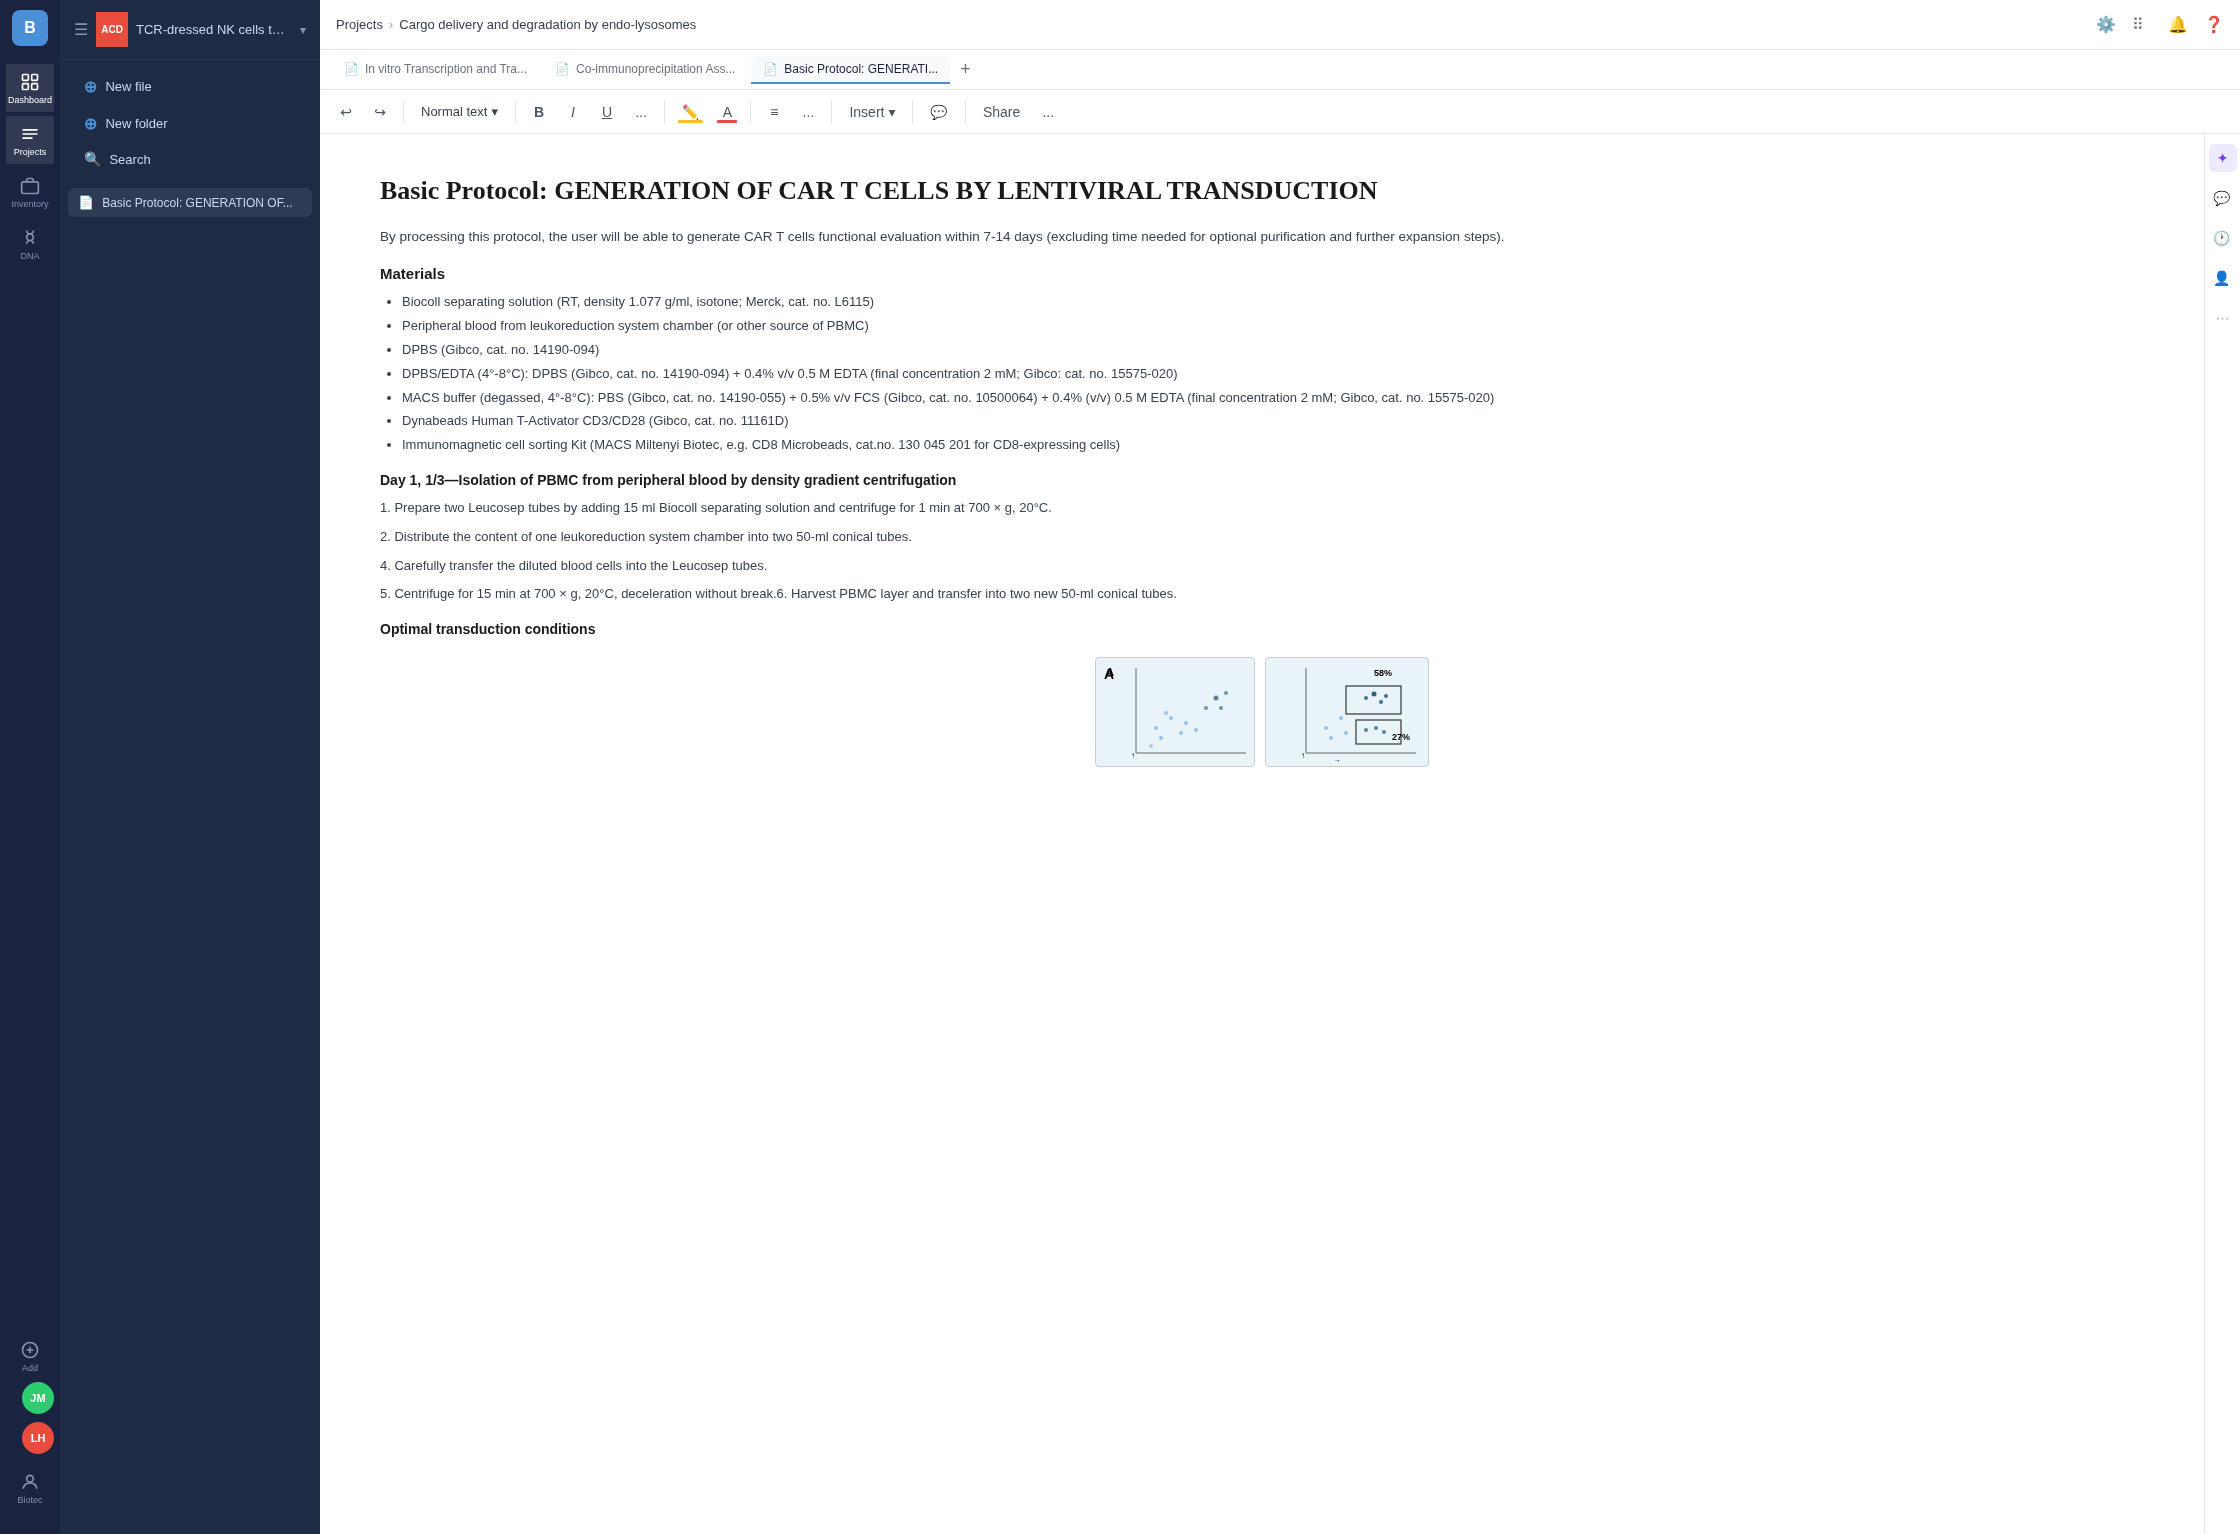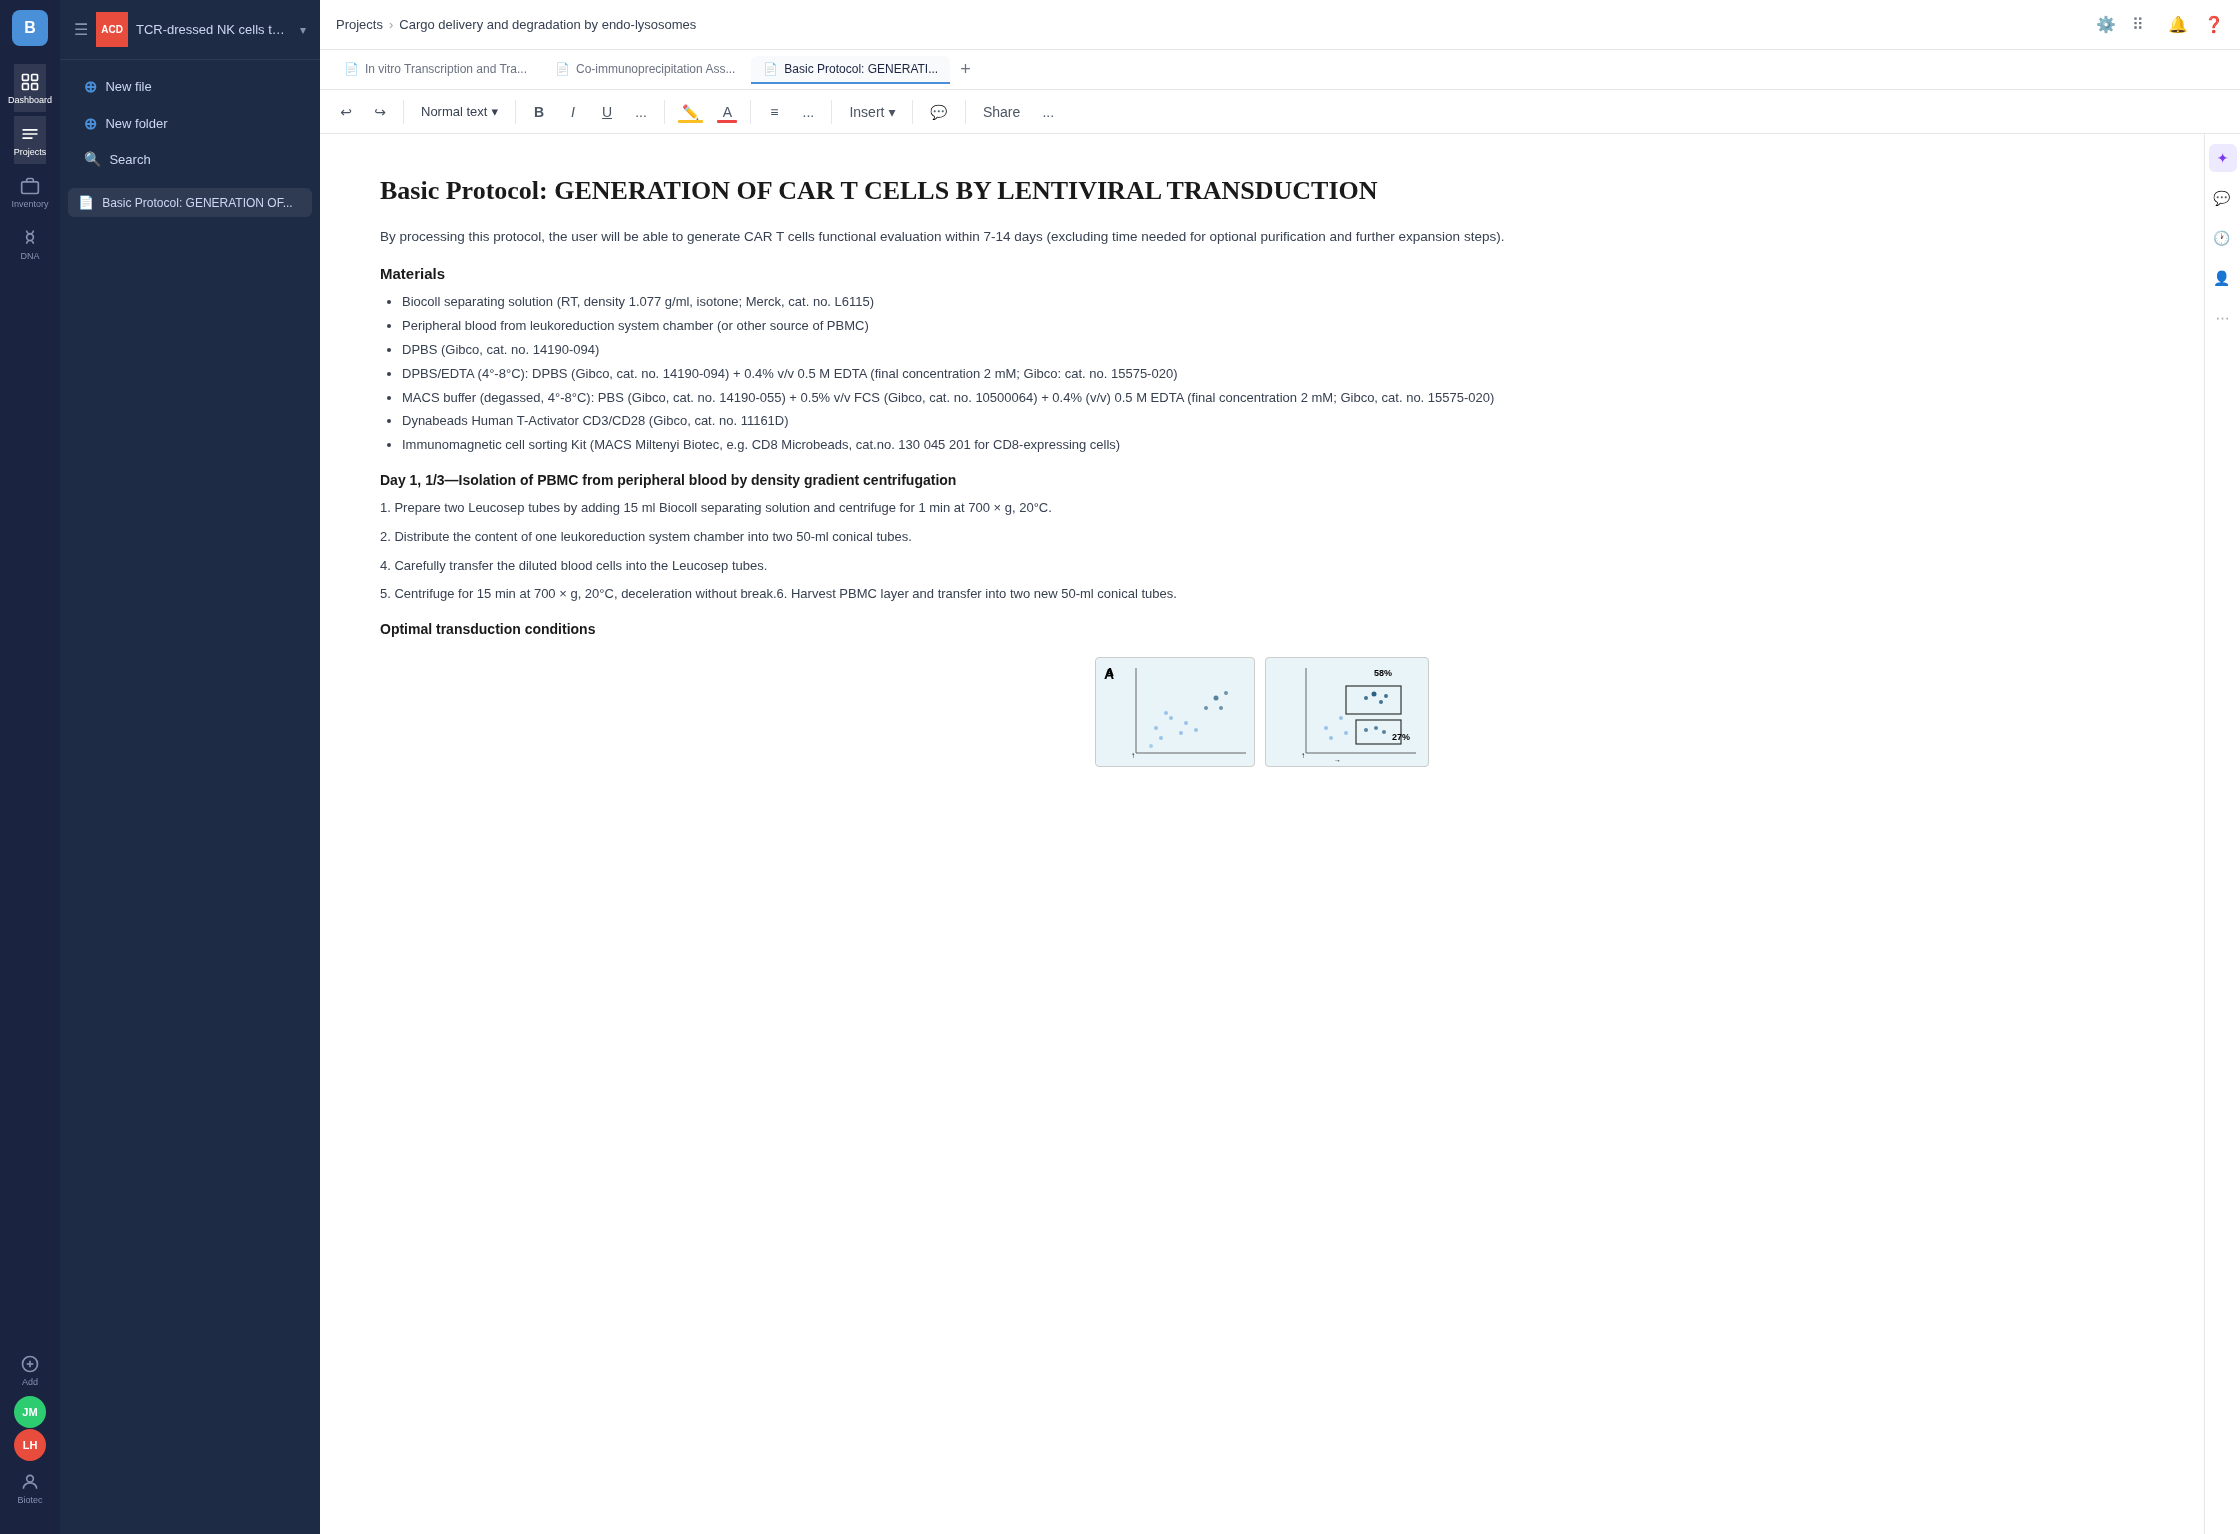--- a/index.html
+++ b/index.html
@@ -18,30 +18,30 @@
     }
     .nav-logo {
       width: 36px; height: 36px;
       background: #4a90d9;
       border-radius: 8px;
       display: flex; align-items: center; justify-content: center;
       color: white; font-weight: bold; font-size: 16px;
       margin-bottom: 16px;
     }
     .nav-item {
-      width: 32px; height: 48px;
+      width: 48px; height: 48px;
       display: flex; flex-direction: column; align-items: center; justify-content: center;
       cursor: pointer; border-radius: 0; margin: 2px 0;
       color: #8892b0; font-size: 10px; gap: 3px;
     }
     .nav-item:hover, .nav-item.active { color: white; background: rgba(255,255,255,0.1); }
     .nav-item svg { width: 20px; height: 20px; }
     .nav-item-label { font-size: 9px; }
     .nav-spacer { flex: 1; }
-    .nav-bottom { display: flex; flex-direction: column; align-items: flex-start; gap: 1px; padding-bottom: 10px; }
+    .nav-bottom { display: flex; flex-direction: column; align-items: flex-end; gap: 8px; padding-bottom: 10px; }
     .avatar-circle {
       width: 32px; height: 32px; border-radius: 50%;
       display: flex; align-items: center; justify-content: center;
       font-size: 11px; font-weight: bold; color: white; cursor: pointer;
     }
 
     
     .file-panel {
       width: 260px;
       background: #1e2b45;

